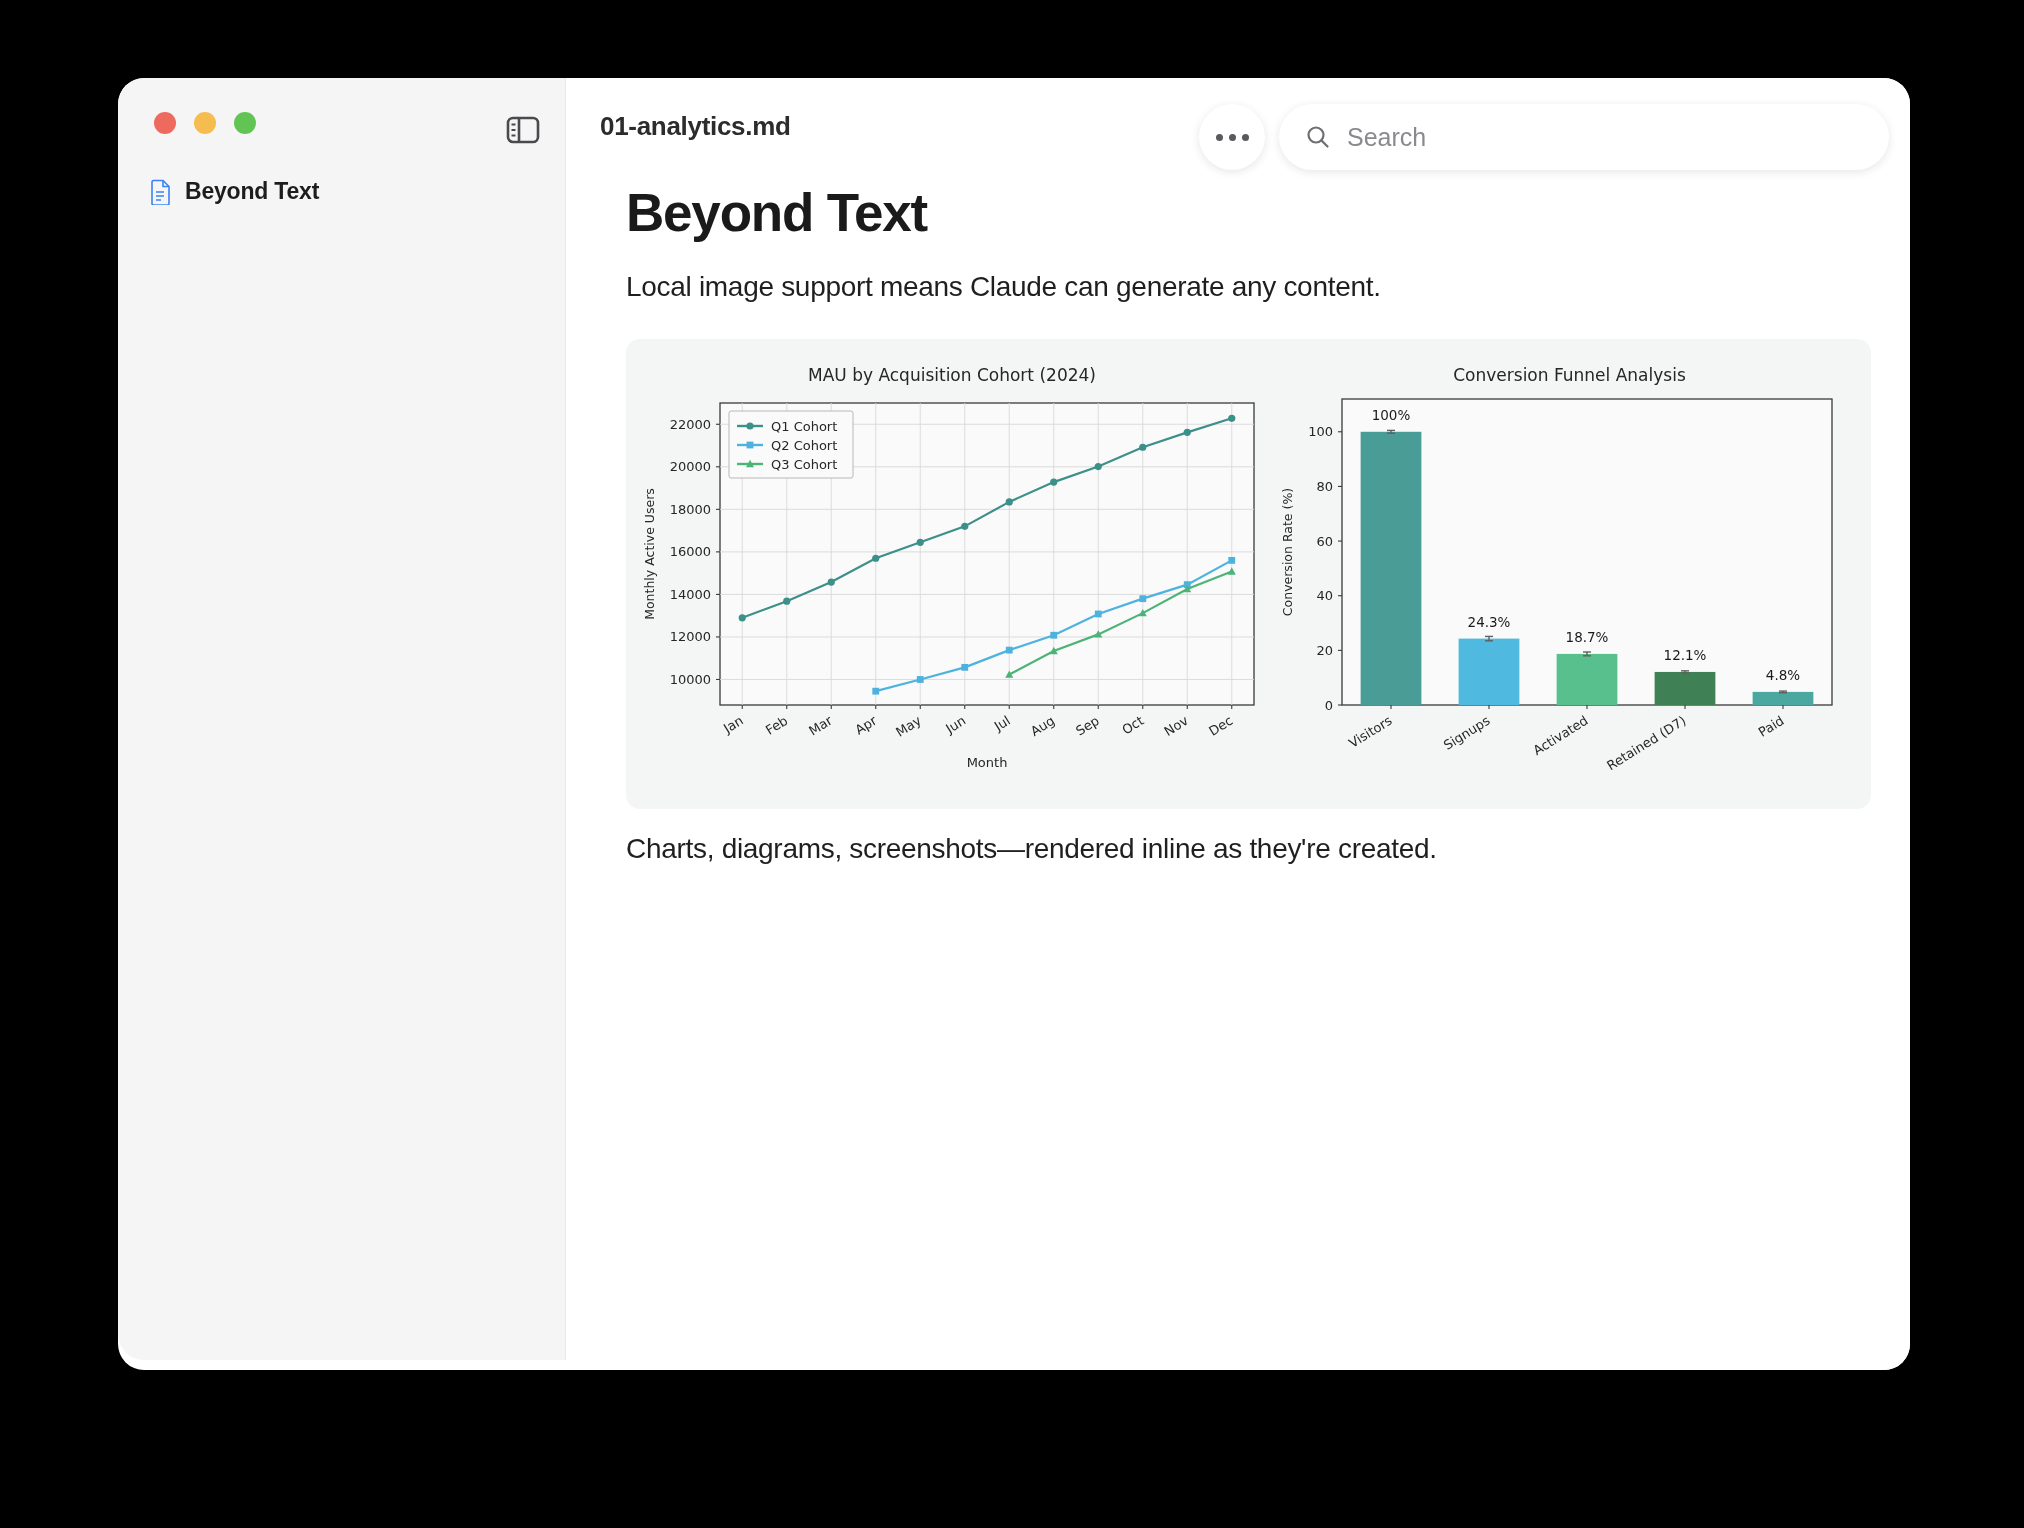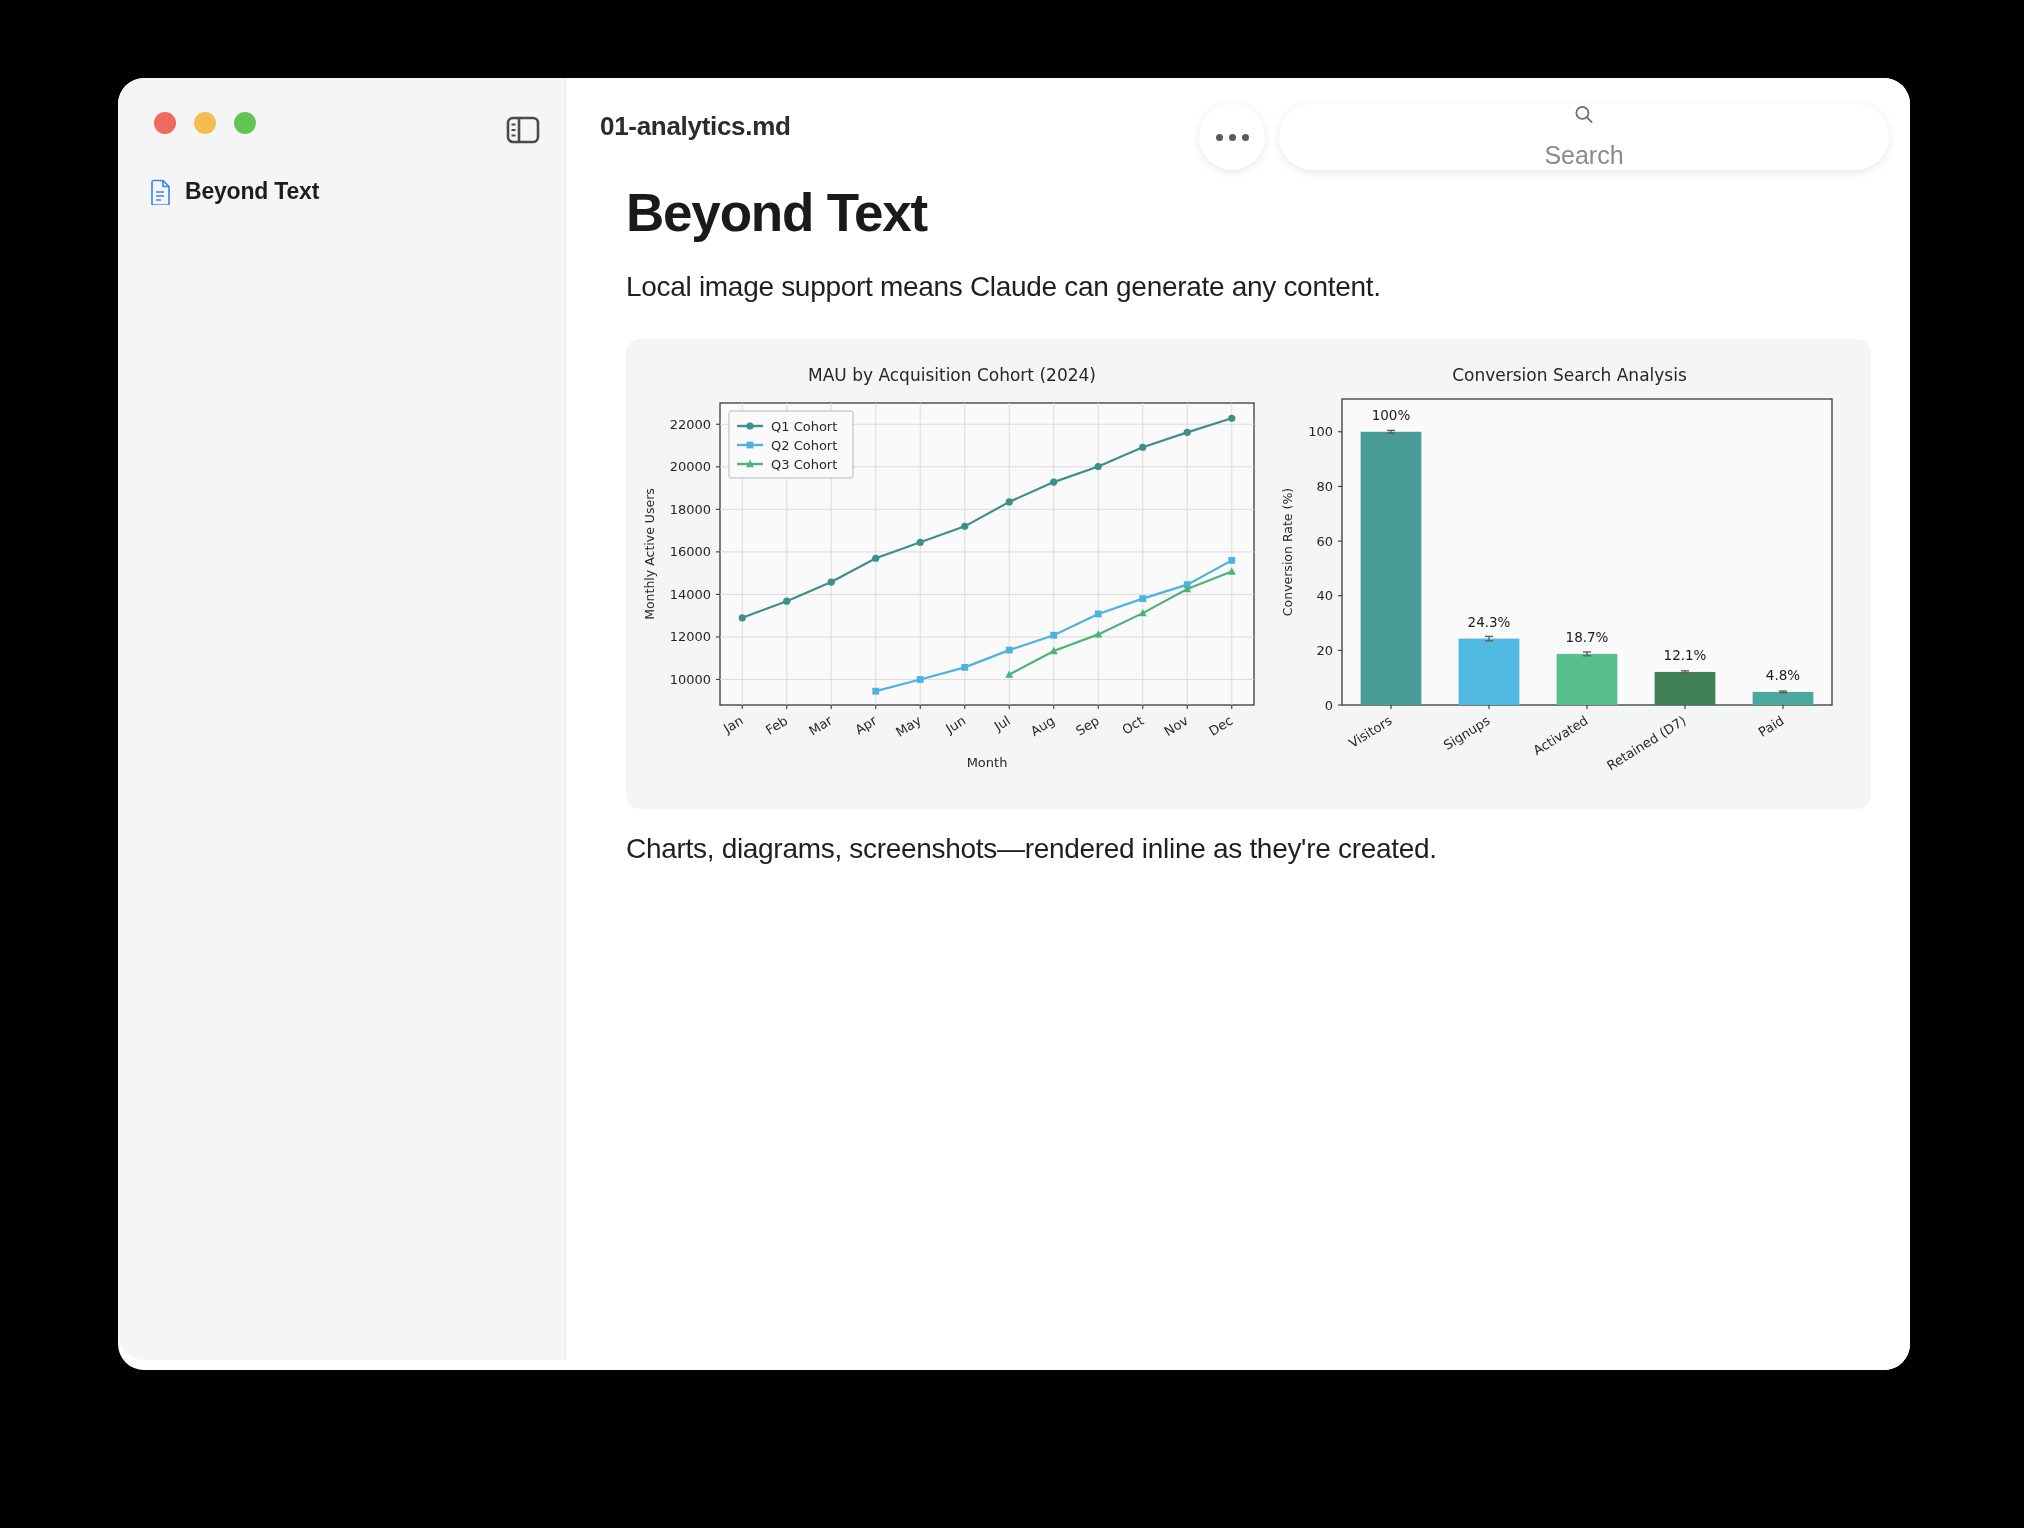--- a/index.html
+++ b/index.html
@@ -91,21 +91,20 @@
     cursor: pointer;
   }
   .more-dot { width: 7px; height: 7px; border-radius: 50%; background: #5a5a5e; }
   .search-box {
     width: 610px; height: 66px; border-radius: 33px;
     background: #ffffff;
     box-shadow: 0 2px 10px rgba(0,0,0,0.10);
     display: flex; align-items: center;
     padding: 0 26px; gap: 16px;
     cursor: text;
-    flex-direction: column;
   }
   .search-placeholder { font-size: 25px; color: #8a8a8e; }
 
   
   .content { padding: 8px 60px 0 60px; }
   .page-title {
     font-size: 53px; font-weight: 700; color: #1a1a1a;
     letter-spacing: -1.2px; margin-bottom: 28px;
   }
   .para {
@@ -298,21 +297,21 @@
               <line x1="105" y1="60" x2="131" y2="60" stroke="#4db3de" stroke-width="2.4"></line>
               <rect x="114.6" y="56.6" width="6.8" height="6.8" fill="#4db3de"></rect>
               <text x="139" y="64.5" font-family="&quot;DejaVu Sans&quot;, sans-serif" font-size="13" fill="#262626" text-anchor="start">Q2 Cohort</text>
               <line x1="105" y1="79" x2="131" y2="79" stroke="#4cb477" stroke-width="2.4"></line>
               <polygon points="118,74.8 114,82.2 122,82.2" fill="#4cb477"></polygon>
               <text x="139" y="83.5" font-family="&quot;DejaVu Sans&quot;, sans-serif" font-size="13" fill="#262626" text-anchor="start">Q3 Cohort</text>
             </svg>
         </div>
 
         <div class="chart-pane bar">
-          <div class="chart-title">Conversion Search Analysis</div>
+          <div class="chart-title">Conversion Funnel Analysis</div>
           <svg id="barSvg" width="595" height="440">
               <rect x="70" y="14" width="490" height="306" fill="#fafafa" stroke="#3a3a3a" stroke-width="1.3"></rect>
               <line x1="66" y1="320" x2="70" y2="320" stroke="#3a3a3a" stroke-width="1.1"></line>
               <text x="61" y="324.5" font-family="&quot;DejaVu Sans&quot;, sans-serif" font-size="13" fill="#262626" text-anchor="end">0</text>
               <line x1="66" y1="265.35714285714283" x2="70" y2="265.35714285714283" stroke="#3a3a3a" stroke-width="1.1"></line>
               <text x="61" y="269.85714285714283" font-family="&quot;DejaVu Sans&quot;, sans-serif" font-size="13" fill="#262626" text-anchor="end">20</text>
               <line x1="66" y1="210.71428571428572" x2="70" y2="210.71428571428572" stroke="#3a3a3a" stroke-width="1.1"></line>
               <text x="61" y="215.21428571428572" font-family="&quot;DejaVu Sans&quot;, sans-serif" font-size="13" fill="#262626" text-anchor="end">40</text>
               <line x1="66" y1="156.07142857142858" x2="70" y2="156.07142857142858" stroke="#3a3a3a" stroke-width="1.1"></line>
               <text x="61" y="160.57142857142858" font-family="&quot;DejaVu Sans&quot;, sans-serif" font-size="13" fill="#262626" text-anchor="end">60</text>

